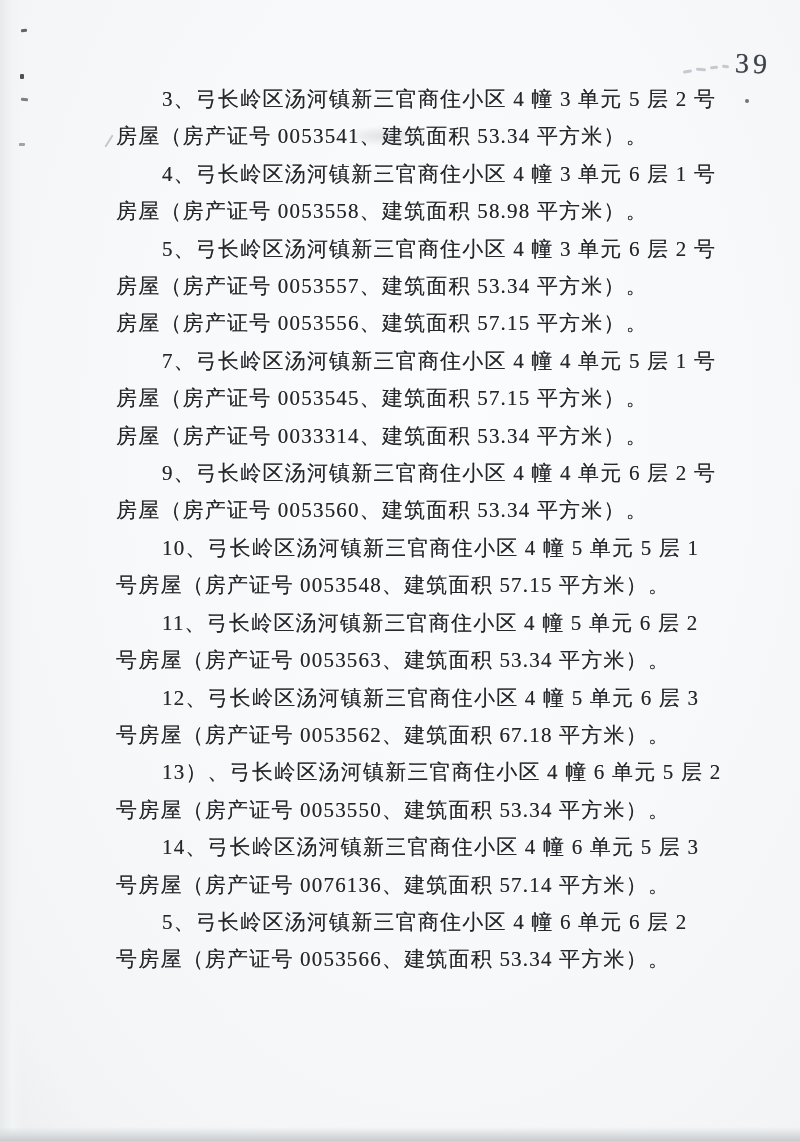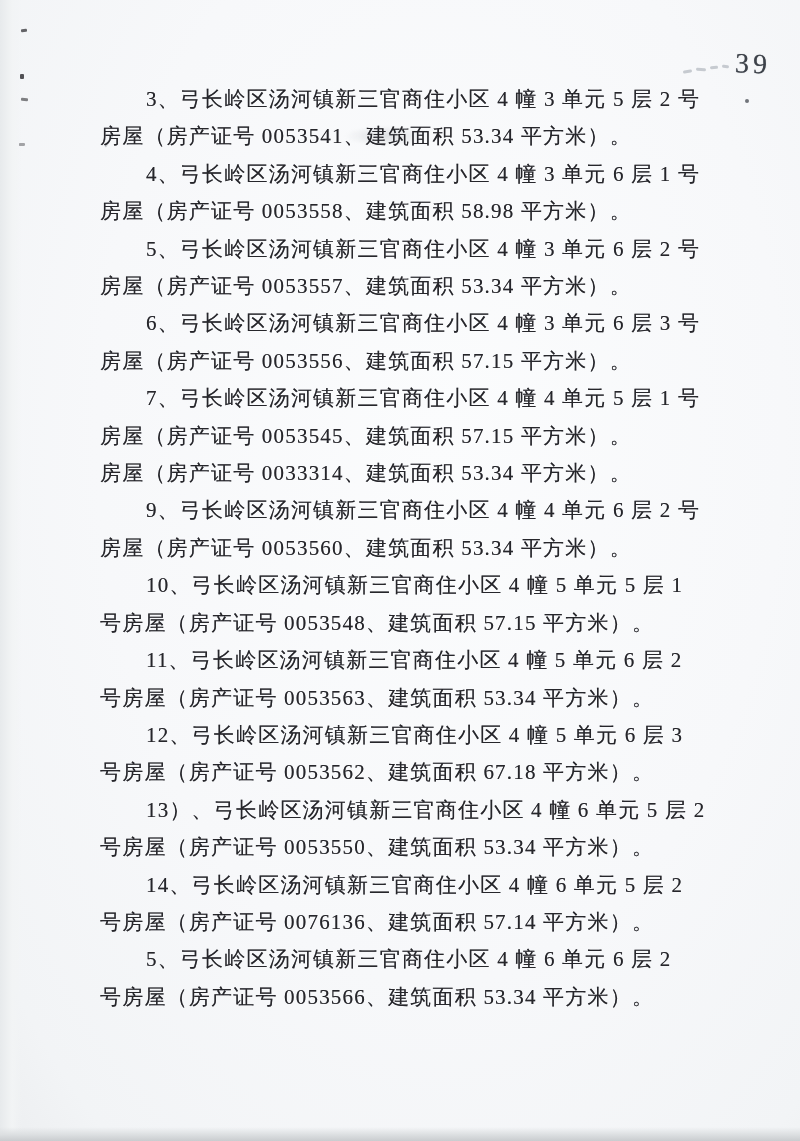--- a/index.html
+++ b/index.html
@@ -24,21 +24,21 @@
     background: linear-gradient(90deg, #e7eaec 0%, #f2f4f5 55%, rgba(247,248,250,0) 100%);
   }
   .edge-bottom {
     position: absolute;
     left: 0; right: 0; bottom: 0;
     height: 14px;
     background: linear-gradient(180deg, rgba(236,238,240,0) 0%, #dcdfe1 55%, #c9cccf 100%);
   }
   .text-block {
     position: absolute;
-    left: 100px;
+    left: 116px;
     top: 81px;
     width: 615px;
     font-size: 21px;
     line-height: 37.4px;
     letter-spacing: 1.2px;
     color: #26262b;
     text-shadow: 0 0 0.6px rgba(38, 38, 43, 0.55);
   }
   .doc-item { margin: 0; padding: 0; }
   .doc-line {
@@ -148,21 +148,20 @@
       <p class="doc-line first">4、弓长岭区汤河镇新三官商住小区 4 幢 3 单元 6 层 1 号</p>
       <p class="doc-line">房屋（房产证号 0053558、建筑面积 58.98 平方米）。</p>
     </div>
 
     <div class="doc-item">
       <p class="doc-line first">5、弓长岭区汤河镇新三官商住小区 4 幢 3 单元 6 层 2 号</p>
       <p class="doc-line">房屋（房产证号 0053557、建筑面积 53.34 平方米）。</p>
     </div>
 
     <div class="doc-item">
-      <p class="doc-line first">6、弓长岭区汤河镇新三官商住小区 4 幢 3 单元 6 层 3 号</p>
       <p class="doc-line">房屋（房产证号 0053556、建筑面积 57.15 平方米）。</p>
     </div>
 
     <div class="doc-item">
       <p class="doc-line first">7、弓长岭区汤河镇新三官商住小区 4 幢 4 单元 5 层 1 号</p>
       <p class="doc-line">房屋（房产证号 0053545、建筑面积 57.15 平方米）。</p>
     </div>
 
     <div class="doc-item">
       <p class="doc-line">房屋（房产证号 0033314、建筑面积 53.34 平方米）。</p>
@@ -187,21 +186,21 @@
       <p class="doc-line first">12、弓长岭区汤河镇新三官商住小区 4 幢 5 单元 6 层 3</p>
       <p class="doc-line">号房屋（房产证号 0053562、建筑面积 67.18 平方米）。</p>
     </div>
 
     <div class="doc-item">
       <p class="doc-line first">13）、弓长岭区汤河镇新三官商住小区 4 幢 6 单元 5 层 2</p>
       <p class="doc-line">号房屋（房产证号 0053550、建筑面积 53.34 平方米）。</p>
     </div>
 
     <div class="doc-item">
-      <p class="doc-line first">14、弓长岭区汤河镇新三官商住小区 4 幢 6 单元 5 层 2</p>
+      <p class="doc-line first">14、弓长岭区汤河镇新三官商住小区 4 幢 6 单元 5 层 3</p>
       <p class="doc-line">号房屋（房产证号 0076136、建筑面积 57.14 平方米）。</p>
     </div>
 
     <div class="doc-item">
       <p class="doc-line first">5、弓长岭区汤河镇新三官商住小区 4 幢 6 单元 6 层 2</p>
       <p class="doc-line">号房屋（房产证号 0053566、建筑面积 53.34 平方米）。</p>
     </div>
 
   </main>
 

